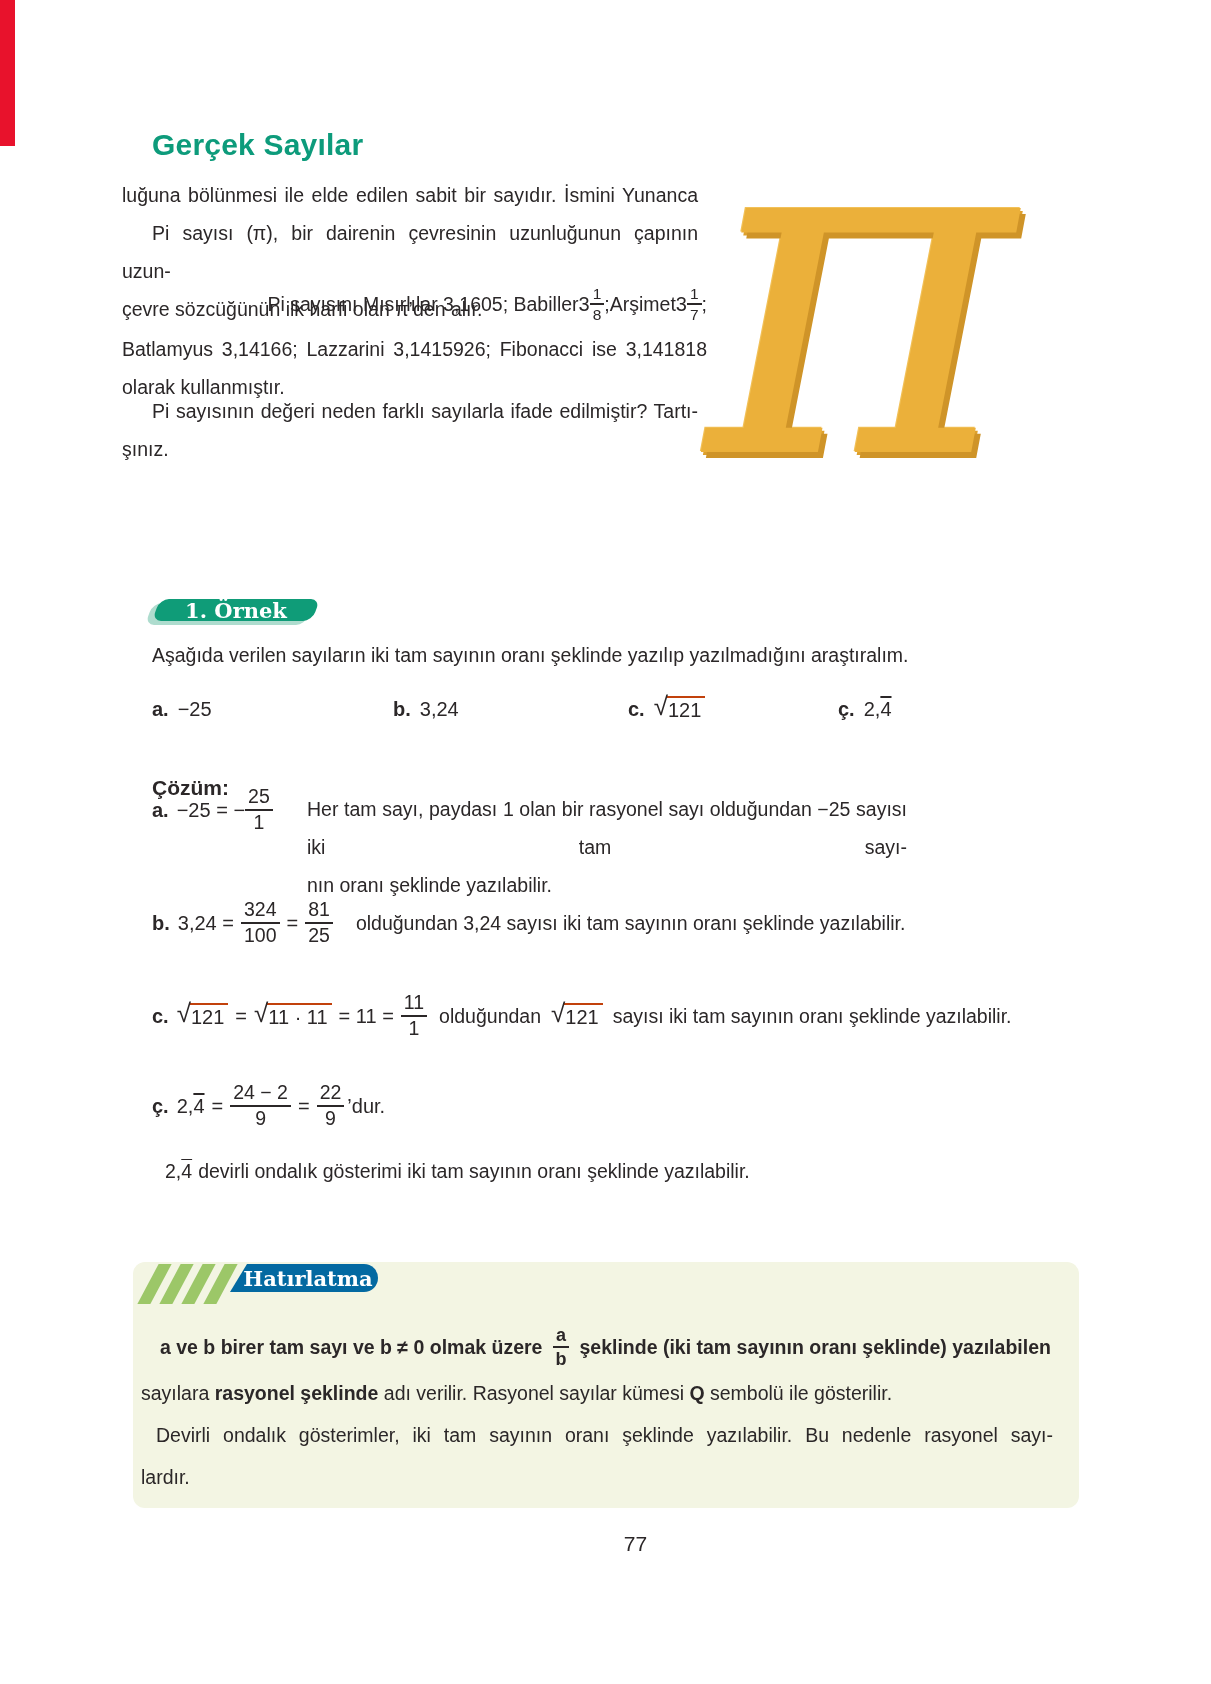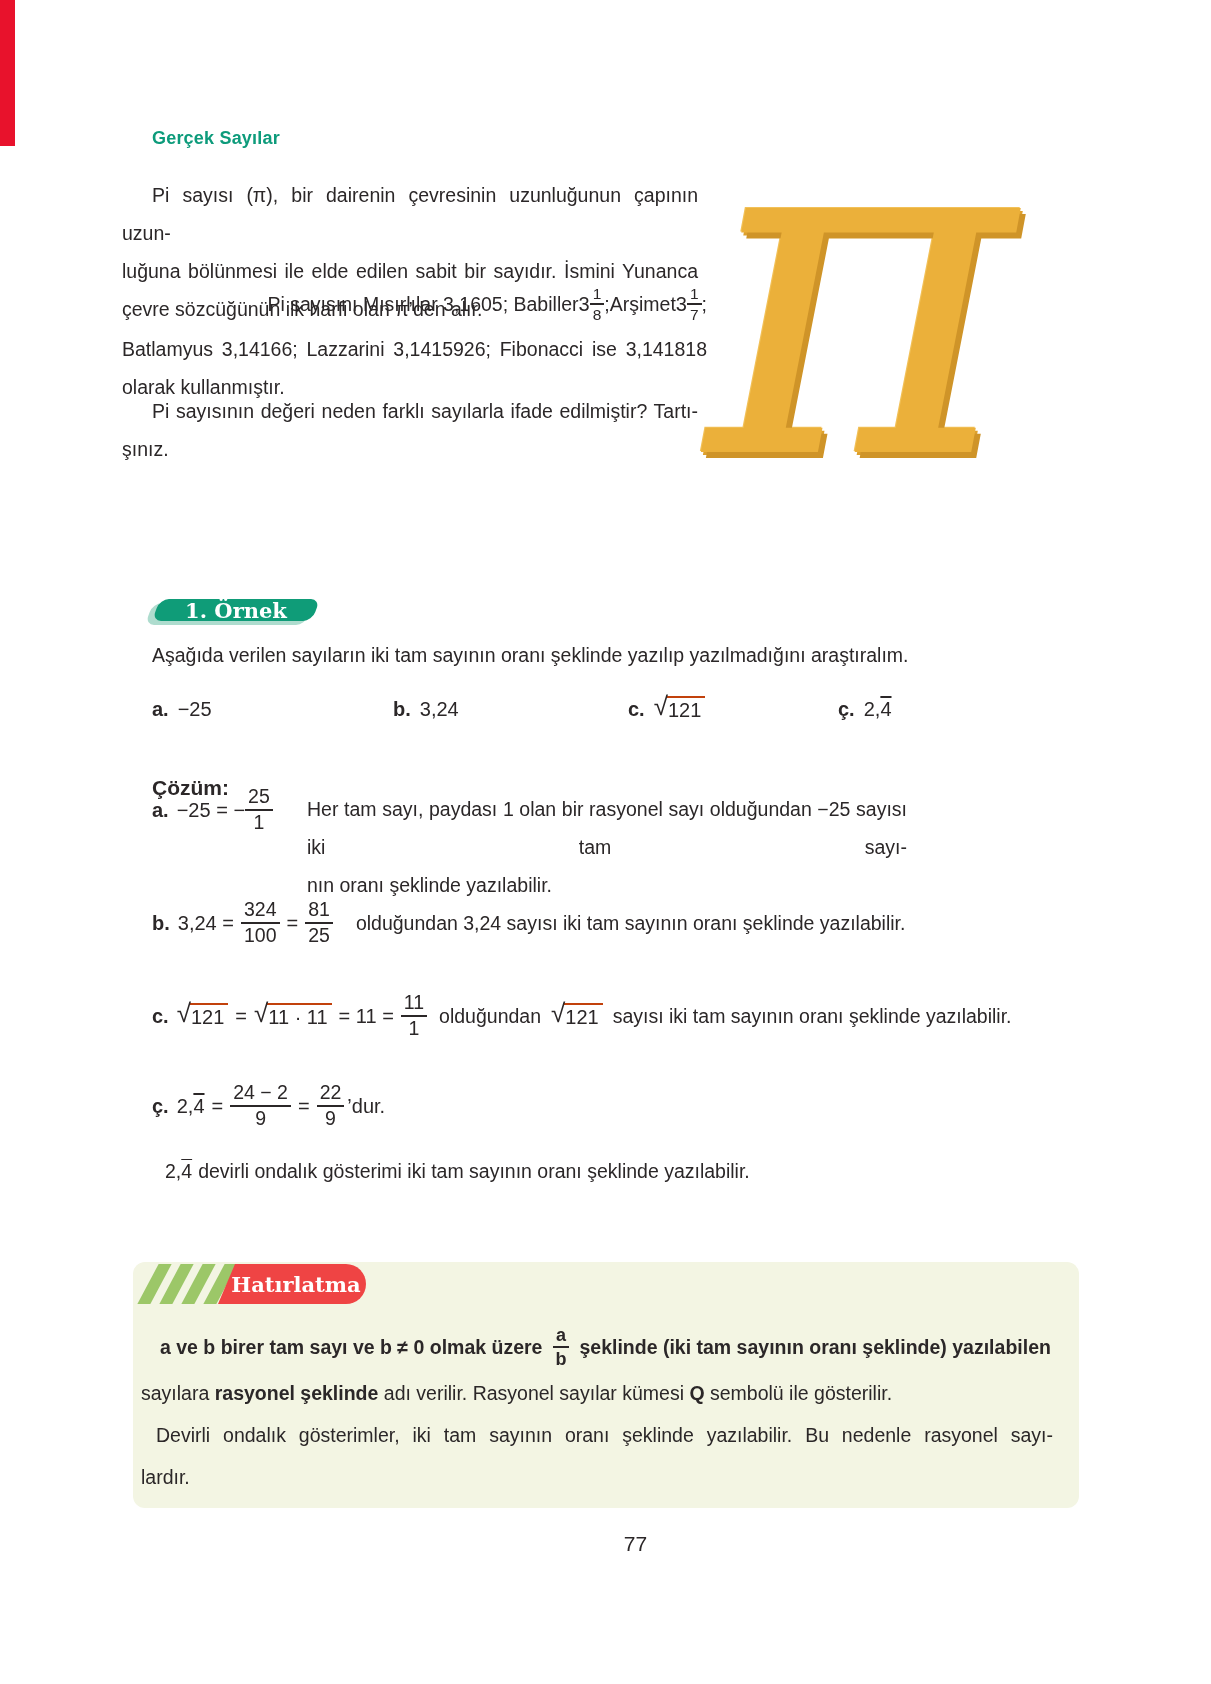--- a/index.html
+++ b/index.html
@@ -3,21 +3,21 @@
 <meta charset="utf-8">
 <style>
   html,body{margin:0;padding:0;background:#ffffff;}
   .page{position:relative;width:1211px;height:1684px;background:#ffffff;overflow:hidden;
         font-family:"Liberation Sans",sans-serif;color:#2b2728;}
 
   
   .red-tab{position:absolute;left:0;top:0;width:15px;height:146px;background:#e8122c;}
 
   
-  .title{position:absolute;left:152px;top:128px;font-size:18px;font-weight:bold;color:#0d9b7b;letter-spacing:0.2px;}
+  .title{position:absolute;left:152px;top:128px;font-size:30px;font-weight:bold;color:#0d9b7b;letter-spacing:0.2px;}
 
   
   .tline{font-size:19.5px;line-height:38px;}
   .jus{text-align:justify;text-align-last:justify;}
   .ind30{text-indent:30px;}
   .block-p1{position:absolute;left:122px;top:176px;width:576px;}
   .block-p2{position:absolute;left:122px;top:278px;width:585px;}
   .p2row{display:flex;align-items:center;justify-content:flex-end;height:52px;padding-left:30px;font-size:19.5px;}
   .block-p3{position:absolute;left:122px;top:392px;width:576px;}
 
@@ -73,21 +73,21 @@
   .sol-ch-row{left:152px;top:1076px;height:60px;}
   .sol-ch-row .suf{margin-left:3px;}
   .note-line{position:absolute;left:165px;top:1156px;font-size:19.5px;line-height:30px;}
   .note-line .note-text{margin-left:6px;}
 
   
   .rem-box{position:absolute;left:133px;top:1262px;width:946px;height:246px;background:#f3f5e3;border-radius:12px;}
   .rem-label{position:absolute;left:5px;top:2px;width:360px;height:40px;}
   .rem-label .stripe{position:absolute;top:0;width:13px;height:40px;background:#9cc768;transform:skewX(-28deg);}
   .s1{left:10px;} .s2{left:32px;} .s3{left:54px;} .s4{left:76px;}
-  .rem-label .pill{position:absolute;left:80px;top:0;width:148px;height:40px;background:#ef4444;
+  .rem-label .pill{position:absolute;left:92px;top:0;width:148px;height:28px;background:#0369a1;
                    border-radius:0 21px 21px 0;clip-path:polygon(17px 0,100% 0,100% 100%,0 100%);
                    display:flex;align-items:center;justify-content:center;}
   .rem-label .pill span{color:#ffffff;font-family:"DejaVu Serif",serif;font-weight:bold;font-size:21px;padding-left:8px;}
   .rem-l1{position:absolute;left:27px;top:54px;height:62px;display:flex;align-items:center;font-size:19.5px;font-weight:bold;}
   .rem-l1 .frac{margin:0 10px;font-size:18px;}
   .rem-l2{position:absolute;left:8px;top:116px;font-size:19.5px;line-height:30px;}
   .rem-p2{position:absolute;left:8px;top:152px;width:912px;font-size:19.5px;line-height:42px;}
   .ind15{text-indent:15px;}
 
   .pagenum{position:absolute;left:1px;top:1532px;width:100%;text-align:center;font-size:21px;padding-left:29px;}
@@ -95,22 +95,22 @@
 </head>
 <body>
 
 <div class="page">
 
   <div class="red-tab"></div>
 
   <div class="title">Gerçek Sayılar</div>
 
   <div class="block-p1">
+    <div class="tline jus">luğuna bölünmesi ile elde edilen sabit bir sayıdır. İsmini Yunanca</div>
     <div class="tline jus ind30">Pi sayısı (π), bir dairenin çevresinin uzunluğunun çapının uzun-</div>
-    <div class="tline jus">luğuna bölünmesi ile elde edilen sabit bir sayıdır. İsmini Yunanca</div>
     <div class="tline">çevre sözcüğünün ilk harfi olan π’den alır.</div>
   </div>
 
   <div class="block-p2">
     <div class="p2row">
       <span>Pi sayısını Mısırlılar 3,1605; Babiller</span>
       <span class="mixed">
         <span class="whole">3</span>
         <span class="frac">
           <span class="num">1</span>

